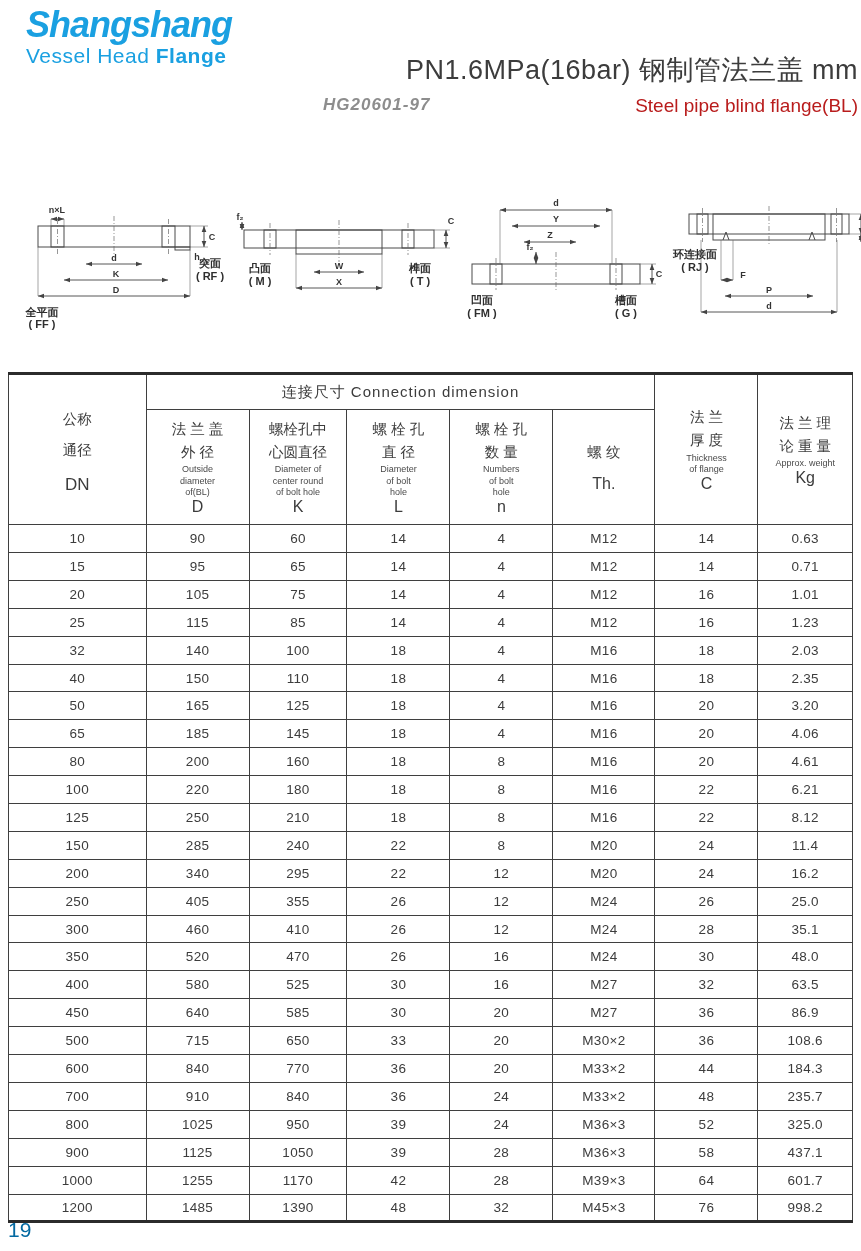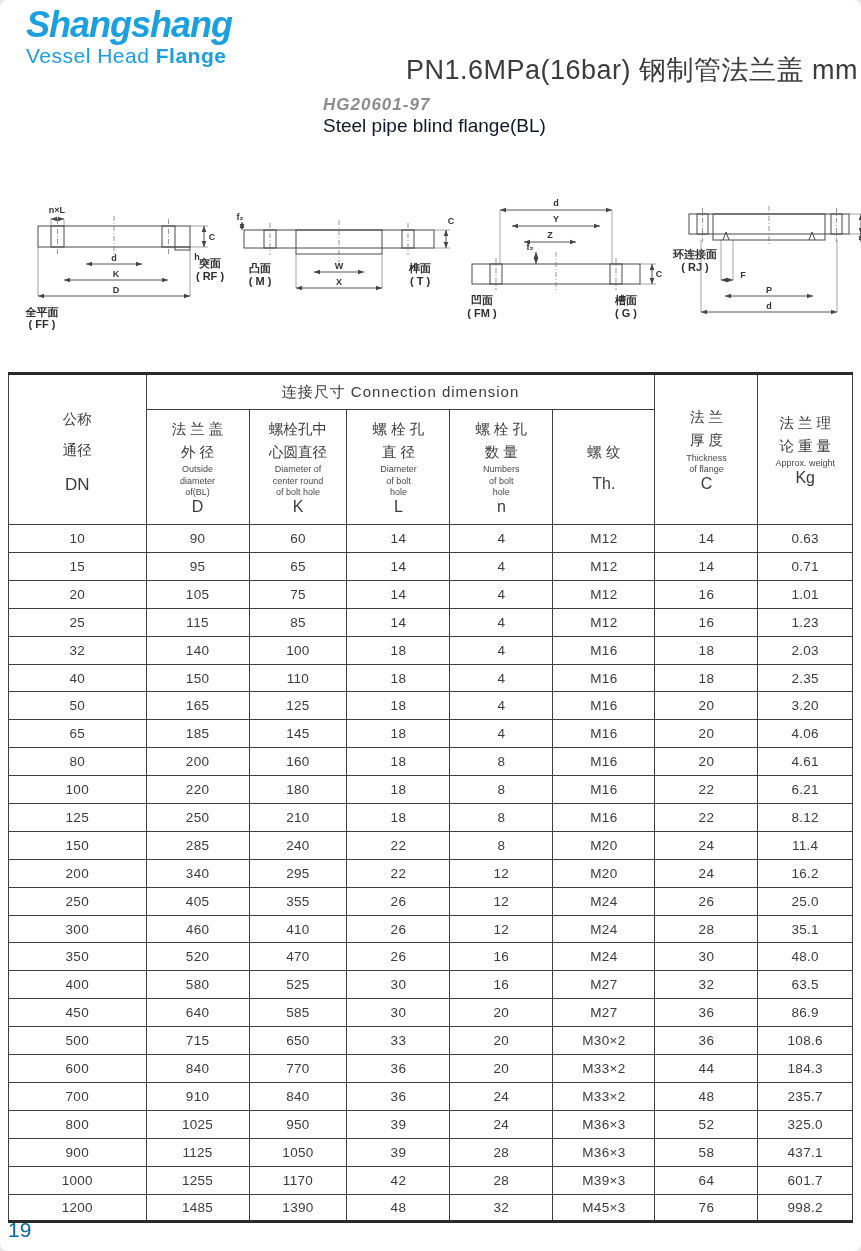--- a/index.html
+++ b/index.html
@@ -1,35 +1,35 @@
 <!DOCTYPE html>
 <html><head>
 <meta charset="utf-8">
 <style>
   * { margin:0; padding:0; box-sizing:border-box; }
   body { background:#e8e8e8; font-family:"Liberation Sans", sans-serif; }
   .page {
     position:relative; width:861px; height:1251px; margin:0 auto;
-    background:#ffffff; overflow:hidden; color:#3d3d3d;border-radius:8px;
+    background:#ffffff; overflow:hidden; color:#3d3d3d;
   }
 
   
   .logo { position:absolute; left:26px; top:6px; }
   .logo-main {
     font-size:36px; font-weight:bold; font-style:italic;
     color:#1aa0e1; letter-spacing:-1px; line-height:1.05;
   }
   .logo-sub { font-size:21px; color:#1aa0e1; letter-spacing:0.5px; margin-top:0px; }
   .logo-sub .bold { font-weight:bold; }
 
   .titleblock { position:absolute; right:3px; top:32px; width:535px; text-align:right;margin-top:20px; }
   .title { font-size:27px; color:#3c3c3c; letter-spacing:0.5px; white-space:nowrap; }
-  .titlerow2 { display:flex; justify-content:space-between; align-items:flex-start; margin-top:7px;flex-direction:column; }
+  .titlerow2 { display:flex; justify-content:space-between; align-items:flex-start; margin-top:7px; }
   .standard { font-size:17px; font-weight:bold; font-style:italic; color:#8d8d8d; letter-spacing:1px; }
-  .subtitle-en { font-size:19px; color:#0f172a; }
+  .subtitle-en { font-size:19px; color:#b91c1c; }
 
   
   .diagrams { position:absolute; left:8px; top:192px; width:861px; height:142px;text-align:right; }
   .diagrams svg { position:absolute; top:0; }
   .dg-a { left:16px; }
   .dg-b { left:226px; }
   .dg-c { left:452px; }
   .dg-d { left:663px; }
   .dline { stroke:#4a4a4a; stroke-width:1; fill:none; }
   .dthin { stroke:#6a6a6a; stroke-width:0.6; fill:none; }

